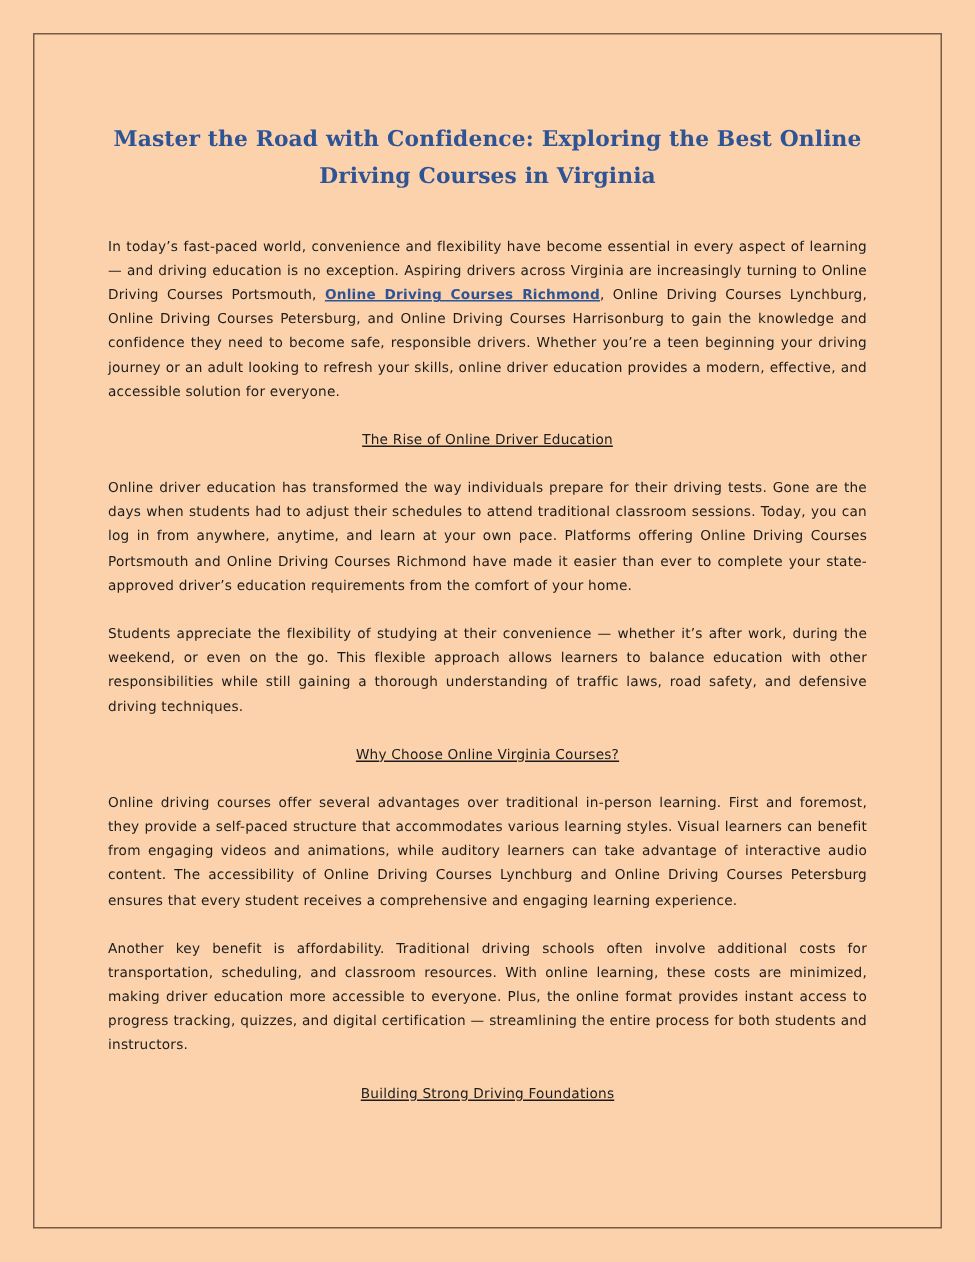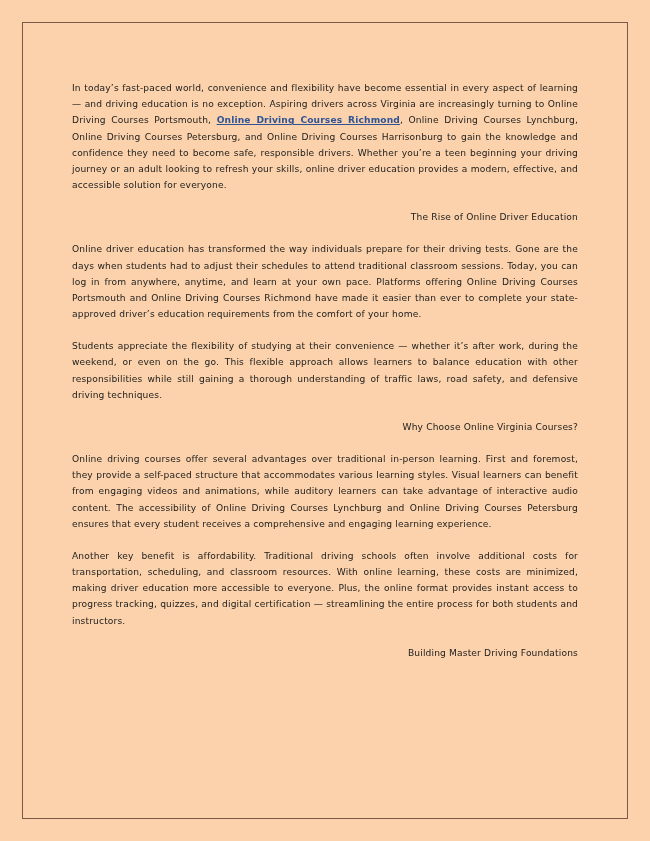--- a/index.html
+++ b/index.html
@@ -52,39 +52,41 @@
     color: #1c1c1c;
     margin: 0 0 16px 0;
     text-align: justify;
     letter-spacing: 0.15px;
   }
   p.heading {
     font-size: 9.1px;
     line-height: 1.78;
     color: #1c1c1c;
     margin: 0 0 16px 0;
-    text-align: right;
+    text-align: center;
     letter-spacing: 0.15px;
+    text-decoration: underline;
   }
   a.inline-link {
     color: #2f5496;
     text-decoration: underline;
     font-weight: bold;
   }
 </style>
 </head>
 <body>
 
 <div class="page">
   <div class="page-border"></div>
   <div class="content">
+    <h1 class="doc-title">Master the Road with Confidence: Exploring the Best Online Driving Courses in Virginia</h1>
     <div id="body-blocks">
         <p class="para"><span>In today’s fast-paced world, convenience and flexibility have become essential in every aspect of learning — and driving education is no exception. Aspiring drivers across Virginia are increasingly turning to Online Driving Courses Portsmouth, </span><a class="inline-link" href="#">Online Driving Courses Richmond</a><span>, Online Driving Courses Lynchburg, Online Driving Courses Petersburg, and Online Driving Courses Harrisonburg to gain the knowledge and confidence they need to become safe, responsible drivers. Whether you’re a teen beginning your driving journey or an adult looking to refresh your skills, online driver education provides a modern, effective, and accessible solution for everyone.</span></p>
         <p class="heading">The Rise of Online Driver Education</p>
         <p class="para"><span>Online driver education has transformed the way individuals prepare for their driving tests. Gone are the days when students had to adjust their schedules to attend traditional classroom sessions. Today, you can log in from anywhere, anytime, and learn at your own pace. Platforms offering Online Driving Courses Portsmouth and Online Driving Courses Richmond have made it easier than ever to complete your state-approved driver’s education requirements from the comfort of your home.</span></p>
         <p class="para"><span>Students appreciate the flexibility of studying at their convenience — whether it’s after work, during the weekend, or even on the go. This flexible approach allows learners to balance education with other responsibilities while still gaining a thorough understanding of traffic laws, road safety, and defensive driving techniques.</span></p>
         <p class="heading">Why Choose Online Virginia Courses?</p>
         <p class="para"><span>Online driving courses offer several advantages over traditional in-person learning. First and foremost, they provide a self-paced structure that accommodates various learning styles. Visual learners can benefit from engaging videos and animations, while auditory learners can take advantage of interactive audio content. The accessibility of Online Driving Courses Lynchburg and Online Driving Courses Petersburg ensures that every student receives a comprehensive and engaging learning experience.</span></p>
         <p class="para"><span>Another key benefit is affordability. Traditional driving schools often involve additional costs for transportation, scheduling, and classroom resources. With online learning, these costs are minimized, making driver education more accessible to everyone. Plus, the online format provides instant access to progress tracking, quizzes, and digital certification — streamlining the entire process for both students and instructors.</span></p>
-        <p class="heading">Building Master Driving Foundations</p>
+        <p class="heading">Building Strong Driving Foundations</p>
       </div>
   </div>
 </div>
 
 </body></html>

